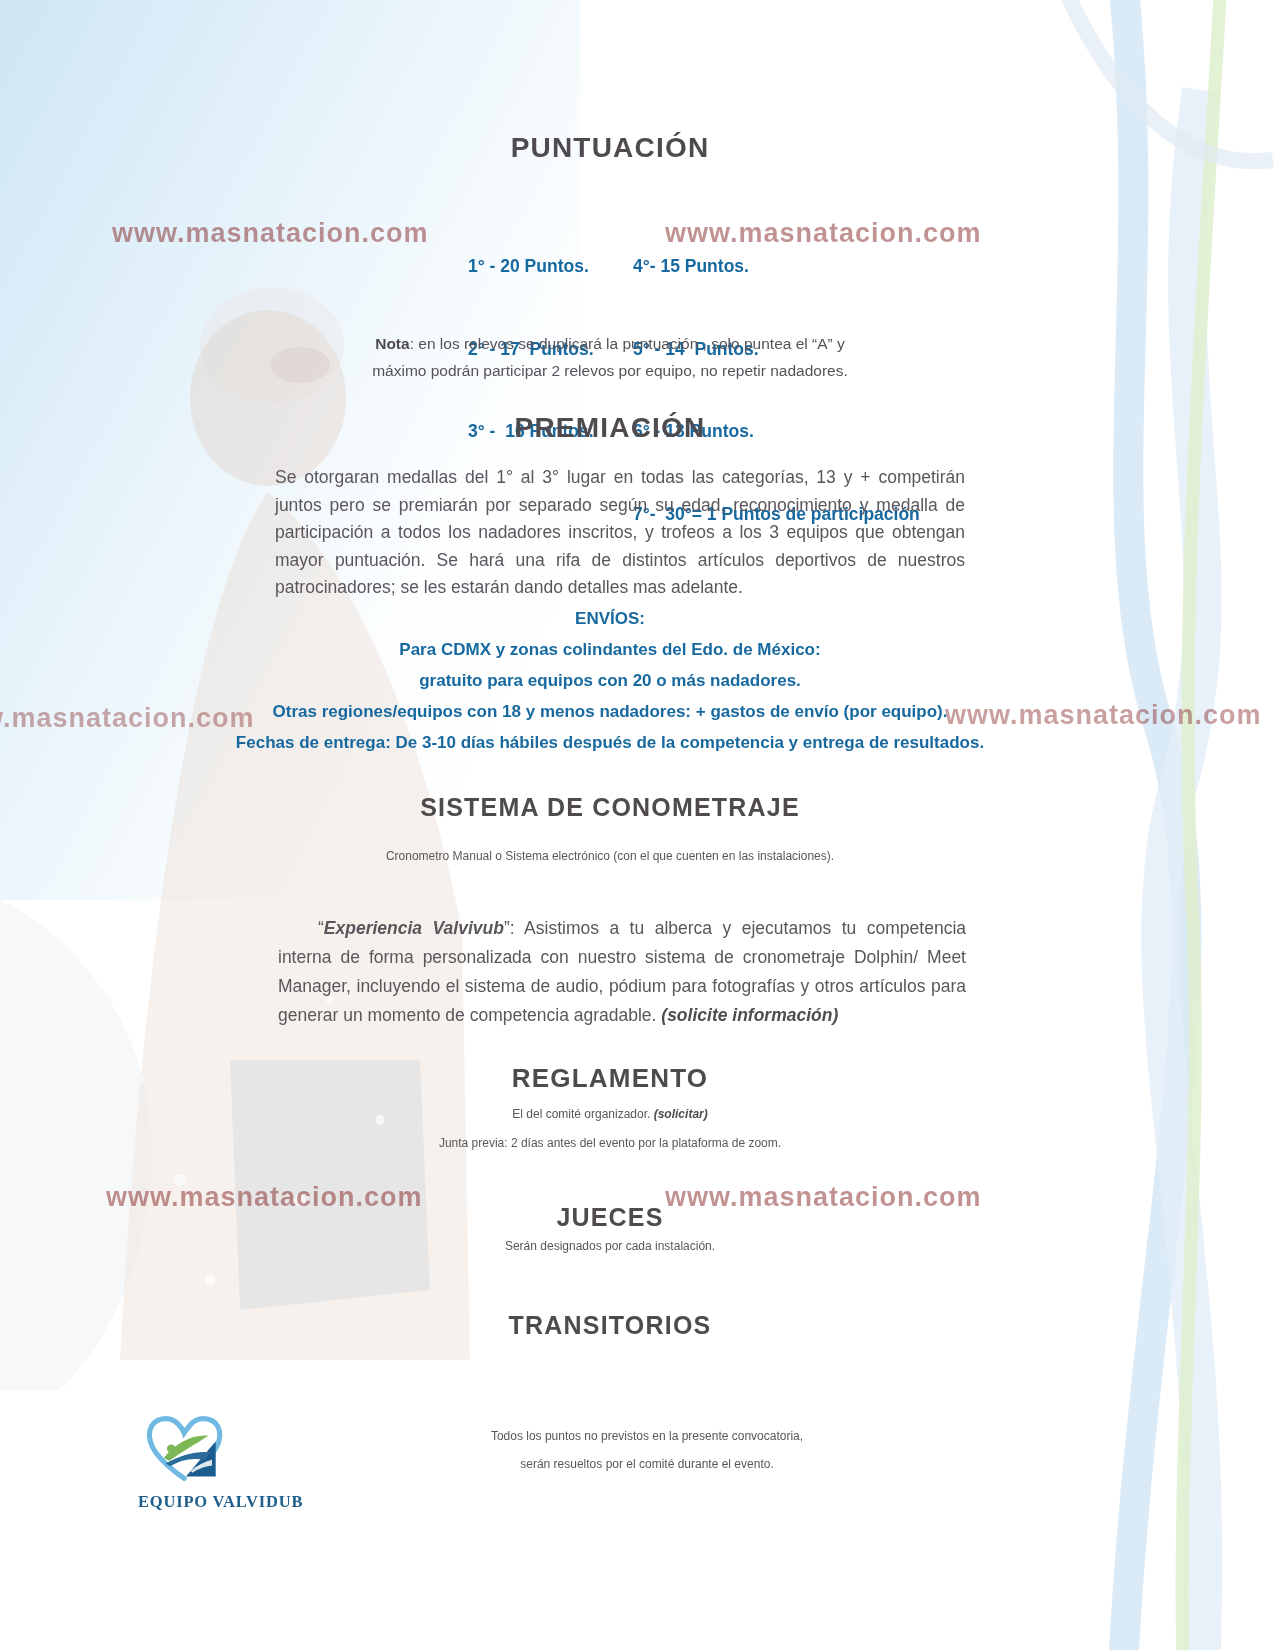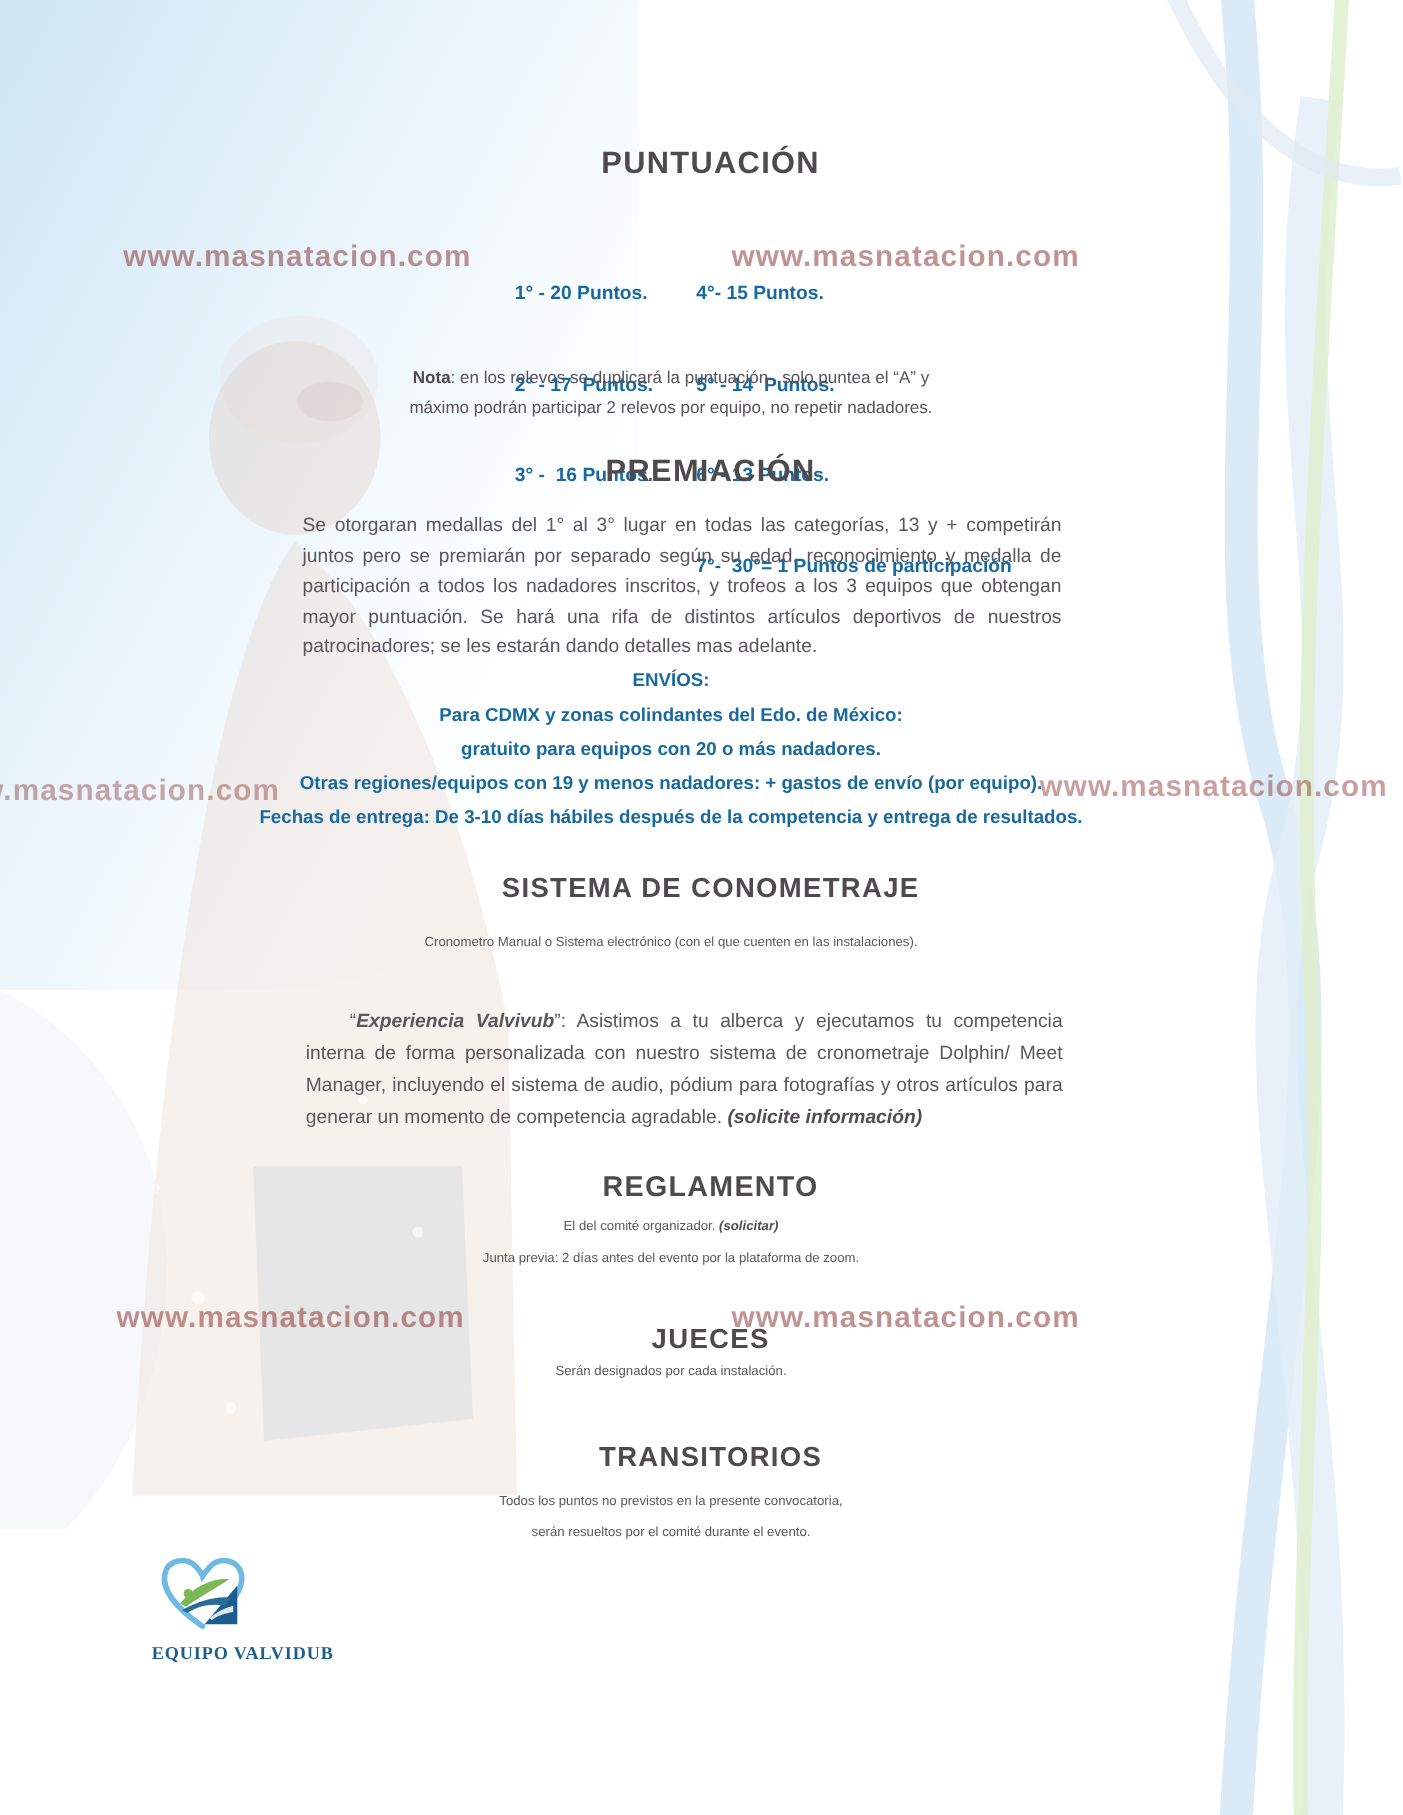--- a/index.html
+++ b/index.html
@@ -20,21 +20,21 @@
     position:absolute;font-weight:bold;font-size:27px;letter-spacing:1px;
     color:#7f1d1d;opacity:.48;white-space:nowrap;
   }
   .wm1{left:112px;top:218px;}  .wm2{left:665px;top:218px;}
   .wm3{left:-62px;top:703px;opacity:.38;} .wm4{left:945px;top:700px;opacity:.42;}
   .wm5{left:106px;top:1182px;} .wm6{left:665px;top:1182px;}
   
   .content{position:absolute;left:0;top:0;width:1220px;height:1650px;}
   .hd{
     position:absolute;left:0;width:100%;text-align:center;margin:0;
-    color:#4e4a4d;font-weight:bold;letter-spacing:1.2px;padding-left:36px;
+    color:#4e4a4d;font-weight:bold;letter-spacing:1.2px;
   }
   .hd-puntuacion{top:132px;font-size:28px;}
   .hd-premiacion{top:412px;font-size:28px;}
   .hd-sistema{top:793px;font-size:25px;}
   .hd-reglamento{top:1063px;font-size:26px;}
   .hd-jueces{top:1203px;font-size:25px;}
   .hd-transitorios{top:1311px;font-size:25px;}
   .points-col{position:absolute;font-size:17.5px;font-weight:bold;color:#17699f;line-height:27.5px;white-space:pre;}
   .points-col1{left:468px;top:198px;}
   .points-col2{left:633px;top:198px;}
@@ -54,21 +54,21 @@
     font-size:17px;line-height:31px;color:#17699f;font-weight:bold;
   }
   .envios .soft{font-weight:600;}
   .centerline{
     position:absolute;left:0;width:100%;text-align:center;margin:0;
     font-size:12px;color:#5a565c;
   }
   .line-crono{top:849px;}
   .reg-lines{top:1100px;line-height:29px;}
   .line-jueces{top:1239px;}
-  .trans-lines{top:1350px;line-height:28px;}
+  .trans-lines{top:1422px;line-height:28px;padding-left:37px;}
   .ital{font-style:italic;font-weight:bold;color:#514d52;}
   .brand{font-style:italic;font-weight:bold;color:#5a565c;}
   
   .logo{position:absolute;left:138px;top:1406px;width:184px;text-align:left;}
   .logo-text{
     margin-top:4px;font-family:"Liberation Serif",serif;font-weight:bold;
     font-size:16.5px;letter-spacing:.8px;color:#1d5e8c;white-space:nowrap;
   }
 </style>
 </head>
@@ -135,21 +135,21 @@
       <span>máximo podrán participar 2 relevos por  equipo, no repetir nadadores.</span>
     </p>
 
     <h2 class="hd hd-premiacion">PREMIACIÓN</h2>
     <p class="para para-premiacion">Se otorgaran medallas del 1° al  3°  lugar en todas las categorías, 13 y + competirán juntos pero se premiarán por separado según su edad, reconocimiento y medalla de participación  a todos  los nadadores inscritos, y trofeos a los 3 equipos que obtengan mayor puntuación. Se hará una rifa de distintos artículos deportivos de nuestros patrocinadores; se les estarán dando detalles mas adelante.</p>
 
     <div class="envios">
       <div>ENVÍOS:</div>
       <div>Para CDMX y zonas colindantes del Edo. de México:</div>
       <div class="soft">gratuito para equipos con 20 o más nadadores.</div>
-      <div><b>Otras regiones/equipos con 19 y menos nadadores:</b><span class="soft"> + gastos de envío (por equipo).</span></div>
+      <div><b>Otras regiones/equipos con 18 y menos nadadores:</b><span class="soft"> + gastos de envío (por equipo).</span></div>
       <div><b>Fechas de entrega:</b><span class="soft"> De 3-10 días hábiles después de la competencia y entrega de resultados.</span></div>
     </div>
 
     <h2 class="hd hd-sistema">SISTEMA DE CONOMETRAJE</h2>
     <p class="centerline line-crono">Cronometro Manual o  Sistema electrónico (con el que cuenten en las instalaciones).</p>
     <p class="para para-exp"><span>“</span><span class="brand">Experiencia Valvivub</span><span>”</span><span>: Asistimos a tu alberca y ejecutamos tu competencia interna de forma personalizada con nuestro sistema de cronometraje Dolphin/ Meet Manager, incluyendo el sistema de audio, pódium para fotografías y otros artículos para generar un momento de competencia agradable. </span><span class="ital">(solicite información)</span></p>
 
     <h2 class="hd hd-reglamento">REGLAMENTO</h2>
     <div class="centerline reg-lines">
       <div><span>El del comité organizador. </span><span class="ital">(solicitar)</span></div>

